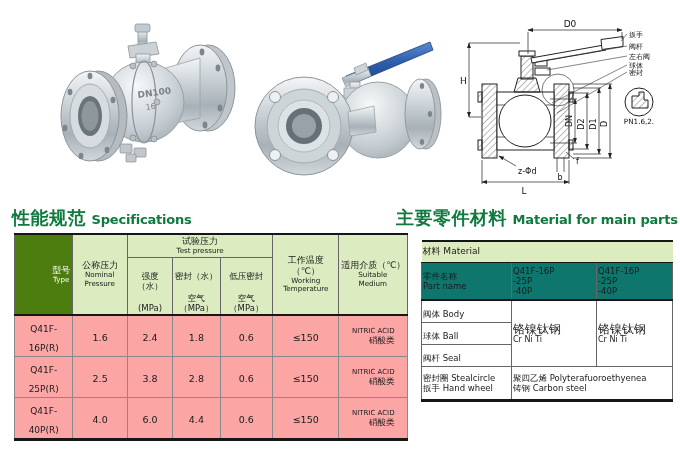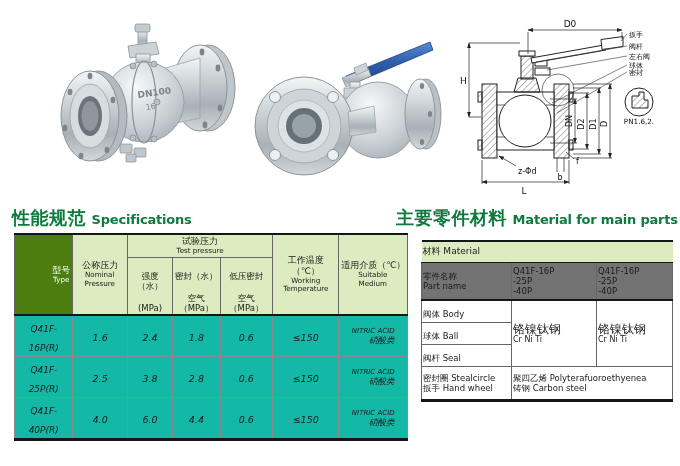--- a/index.html
+++ b/index.html
@@ -16,35 +16,35 @@
 
   
   table { border-collapse:collapse; table-layout:fixed; }
   .spec-table { position:absolute; left:14px; top:233px; width:394px;
     border-top:2px solid #161616; border-bottom:3px solid #161616;
     border-left:1px solid #333; border-right:1px solid #333; }
   .spec-table th, .spec-table td { border:1px solid #666; text-align:center; vertical-align:middle; padding:1px; }
   .spec-table thead th { background:#dcecc0; font-weight:normal; }
   .spec-table thead { border-bottom:2px solid #161616; }
   .spec-table th.dark { background:#4d7c0f; color:#fff;padding-left:36px; }
-  .spec-table tbody td { border-color:#8a8a8a; background:#14b8a6;font-style:italic; }
+  .spec-table tbody td { border-color:#8a8a8a; background:#fca5a5; }
   .zh-h { display:block; font-size:9px; line-height:11px; }
   .en-h { display:block; font-size:7.5px; line-height:8.5px; transform:scale(0.95); }
   .zh-h2 { display:block; font-size:8.5px; line-height:10px;margin-top:12px; }
   .val { font-size:9.5px; }
   .type-val { font-size:9px; }
   .med-en { display:block; font-size:7px; line-height:8px; }
   .med-zh { display:block; font-size:8.5px; line-height:10px;padding-left:17px; }
 
   
   .mat-table { position:absolute; left:421px; top:240px; width:251px;
     border-top:2px solid #161616; border-bottom:3px solid #161616; }
   .mat-table td { border:1px solid #666; text-align:left; vertical-align:middle; padding:1px; }
   .mat-table tr.mat-head td { background:#dcecc0; border-left:none; border-right:none; border-bottom:1.5px solid #161616; font-size:9px; height:21px; }
-  .mat-table tr.mat-sub td { border-bottom:2px solid #161616; height:38px; background:#737373; }
+  .mat-table tr.mat-sub td { border-bottom:2px solid #161616; height:38px; background:#0f766e; }
   .mat-table td { background:#fff; }
   .mat-part { font-size:8.5px; line-height:10px; }
   .mat-col { font-size:8.5px; line-height:10px; }
   .mat-val-zh { display:block; font-size:12px; line-height:11px; }
   .mat-val-en { display:block; font-size:8px; line-height:9px; }
   .mat-table tr.mat-last td { border-top:1.5px solid #161616; height:34px; }
   .rowpart td { height:21px; }
 
   svg text { font-family:"DejaVu Sans","Liberation Sans",sans-serif; }
   .photo { position:absolute; }

